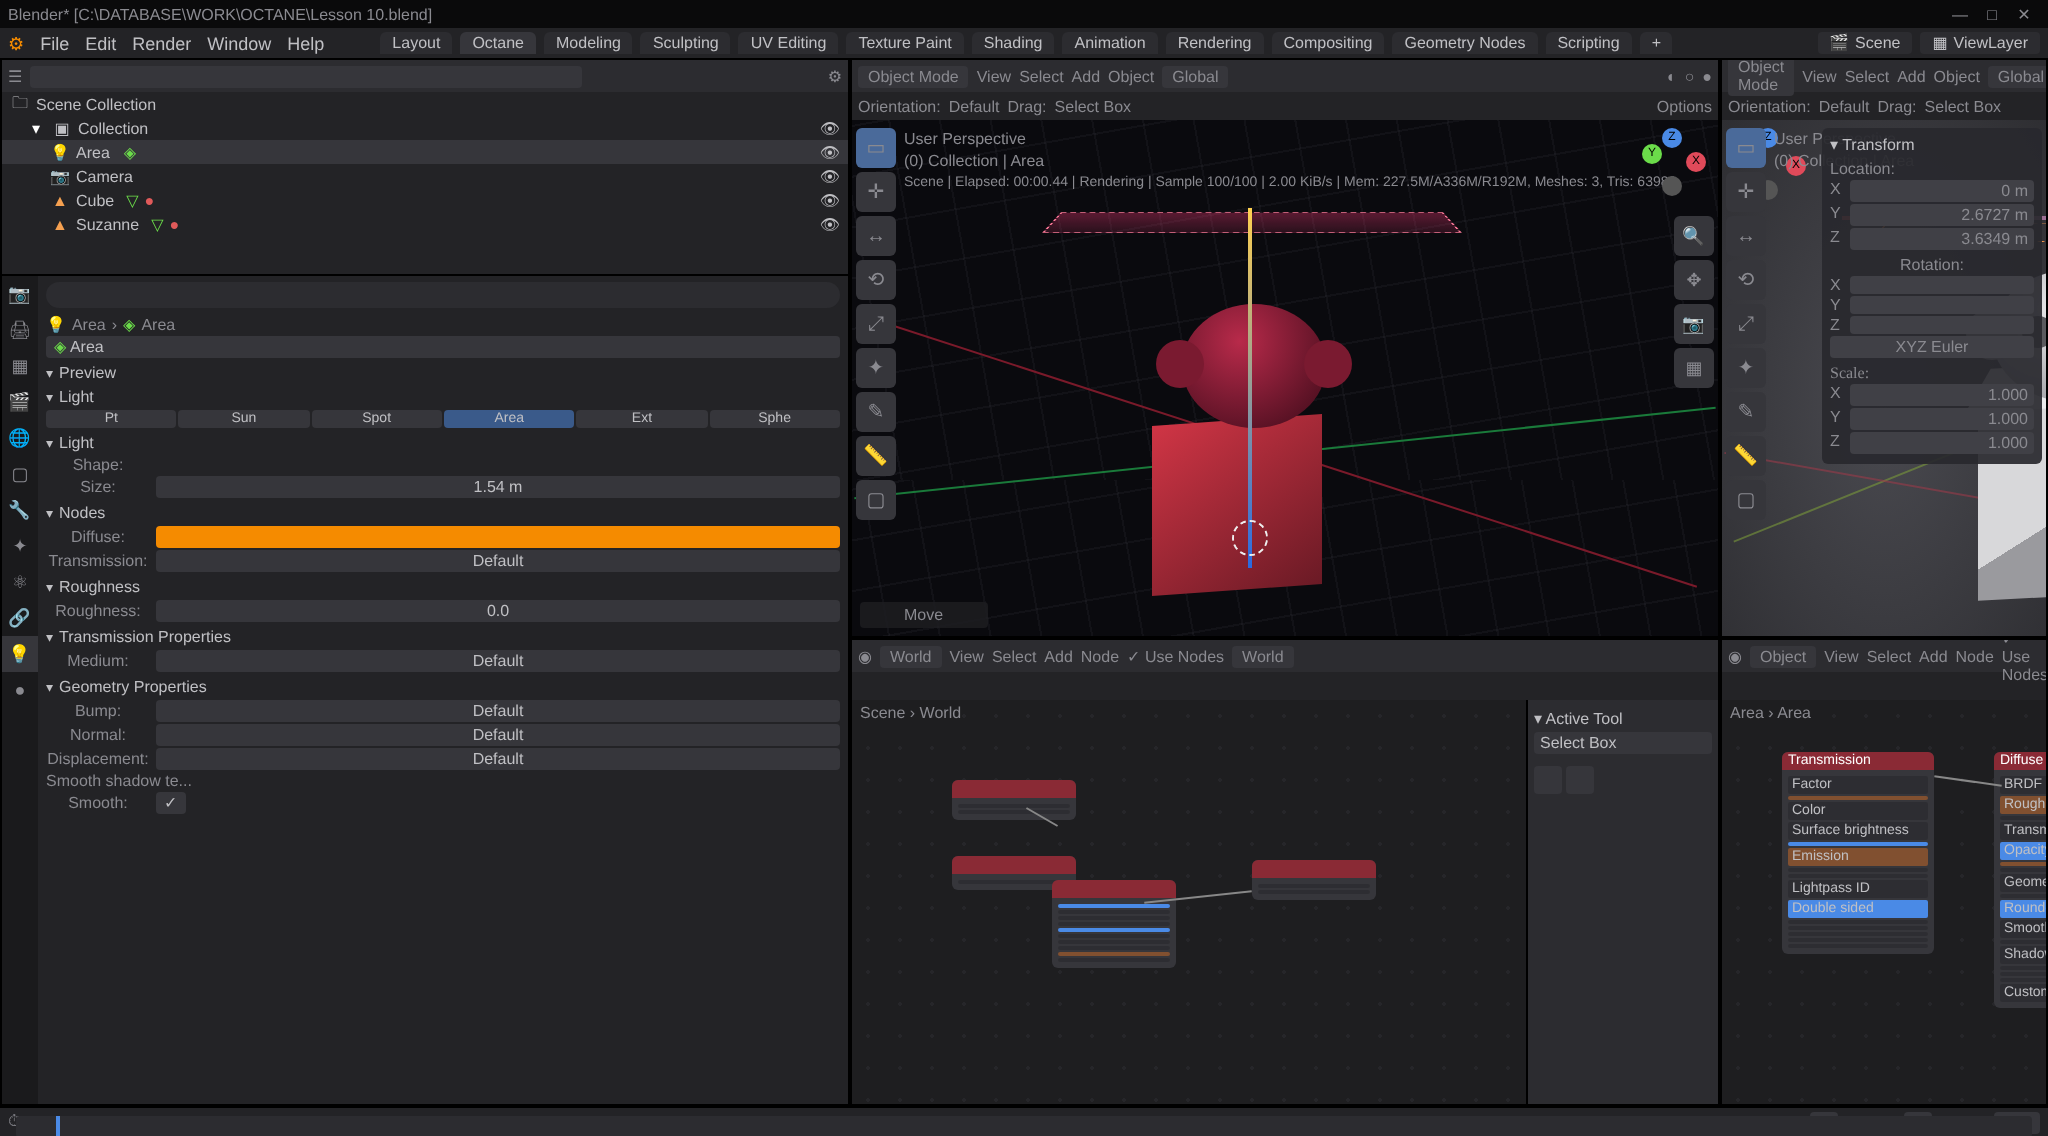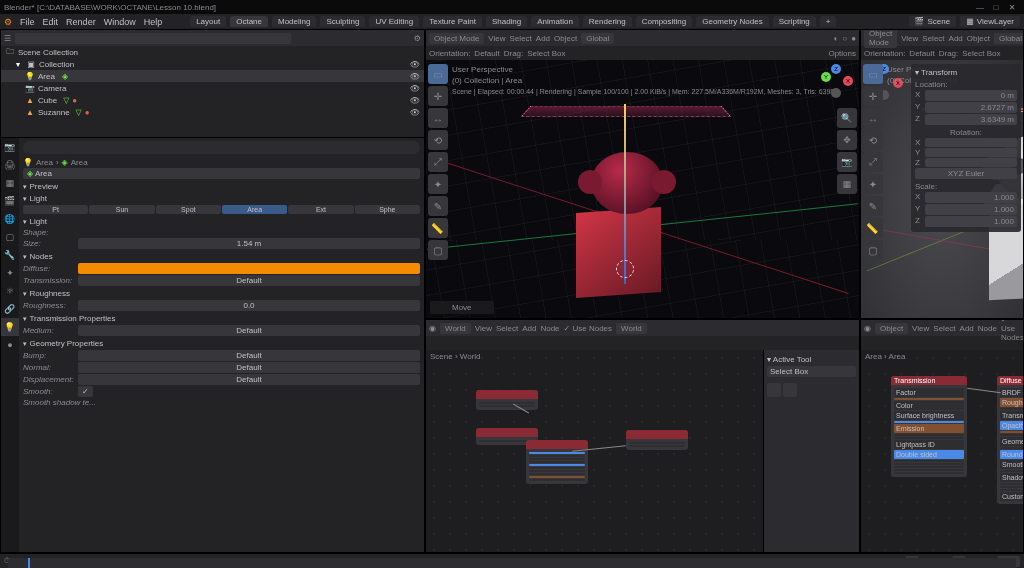--- a/index.html
+++ b/index.html
@@ -81,21 +81,21 @@
   .outrow.sel{background:var(--bg3);}
   .oico{width:10px;height:10px;display:inline-flex;align-items:center;justify-content:center;font-size:8px;}
   .props{background:var(--bg1);display:flex;}
   .ptabs{width:18px;background:var(--bg0);display:flex;flex-direction:column;}
   .ptabs .pt{width:18px;height:18px;display:flex;align-items:center;justify-content:center;color:var(--fg-dim);font-size:9px;}
   .ptabs .pt.act{background:var(--bg3);color:var(--green);}
   .pbody{flex:1;padding:3px 4px;font-size:8px;overflow:hidden;}
   .pbody .ph{color:var(--fg);margin:3px 0 2px;display:flex;align-items:center;gap:3px;}
   .pbody .ph::before{content:"▾";font-size:7px;}
   .pbody .prow{display:flex;align-items:center;gap:3px;margin:1px 0;}
-  .pbody .plab{width:52px;text-align:left;color:var(--fg-dim);font-style:italic;}
+  .pbody .plab{width:52px;text-align:center;color:var(--fg-dim);}
   .pbody .pval{flex:1;background:var(--bg3);padding:1px 4px;border-radius:2px;text-align:center;}
   .pbody .pval.or{background:var(--accent);color:#000;}
   .butrow{display:flex;gap:1px;margin:2px 0;}
   .butrow .b{flex:1;background:var(--bg3);padding:1px 2px;text-align:center;border-radius:2px;font-size:7px;}
   .butrow .b.act{background:#3a5a8a;}
   
   .timeline{height:15px;background:var(--bg1);display:flex;align-items:center;padding:0 4px;gap:8px;font-size:8px;color:var(--fg-dim);border-top:1px solid #000;}
   .timeline .track{flex:1;height:10px;background:var(--bg2);position:relative;border-radius:2px;}
   .timeline .head{position:absolute;width:2px;height:100%;background:var(--blue);}
   .tctrl{display:flex;gap:2px;}
@@ -310,21 +310,21 @@
             <span class="lab">Y</span>
             <span class="field"></span>
           </div>
         <div class="row">
             <span class="lab">Z</span>
             <span class="field"></span>
           </div>
         <div class="row">
             <span class="field" style="justify-content:center;">XYZ Euler</span>
           </div>
-        <div style="margin-top:3px;">Scale:</div>
+        <div style="margin-top:3px;font-family:Liberation Serif, serif;">Scale:</div>
         <div class="row">
             <span class="lab">X</span>
             <span class="field">
               <span></span>
               <span>1.000</span>
             </span>
           </div>
         <div class="row">
             <span class="lab">Y</span>
             <span class="field">
@@ -476,25 +476,25 @@
           </div>
         <div class="prow">
             <span class="plab">Normal:</span>
             <span class="pval">Default</span>
           </div>
         <div class="prow">
             <span class="plab">Displacement:</span>
             <span class="pval">Default</span>
           </div>
         <div class="prow">
+            <span class="plab" style="width:auto;">Smooth shadow te...</span>
+          </div>
+        <div class="prow">
             <span class="plab">Smooth:</span>
             <span class="pval" style="flex:0 0 14px;">✓</span>
-          </div>
-        <div class="prow">
-            <span class="plab" style="width:auto;">Smooth shadow te...</span>
           </div>
       </div>
     </div>
   </div>
 
   <div class="panel">
     <div class="panelhead">
       <span>◉</span>
       <span class="pill">World</span>
       <span>View</span>

